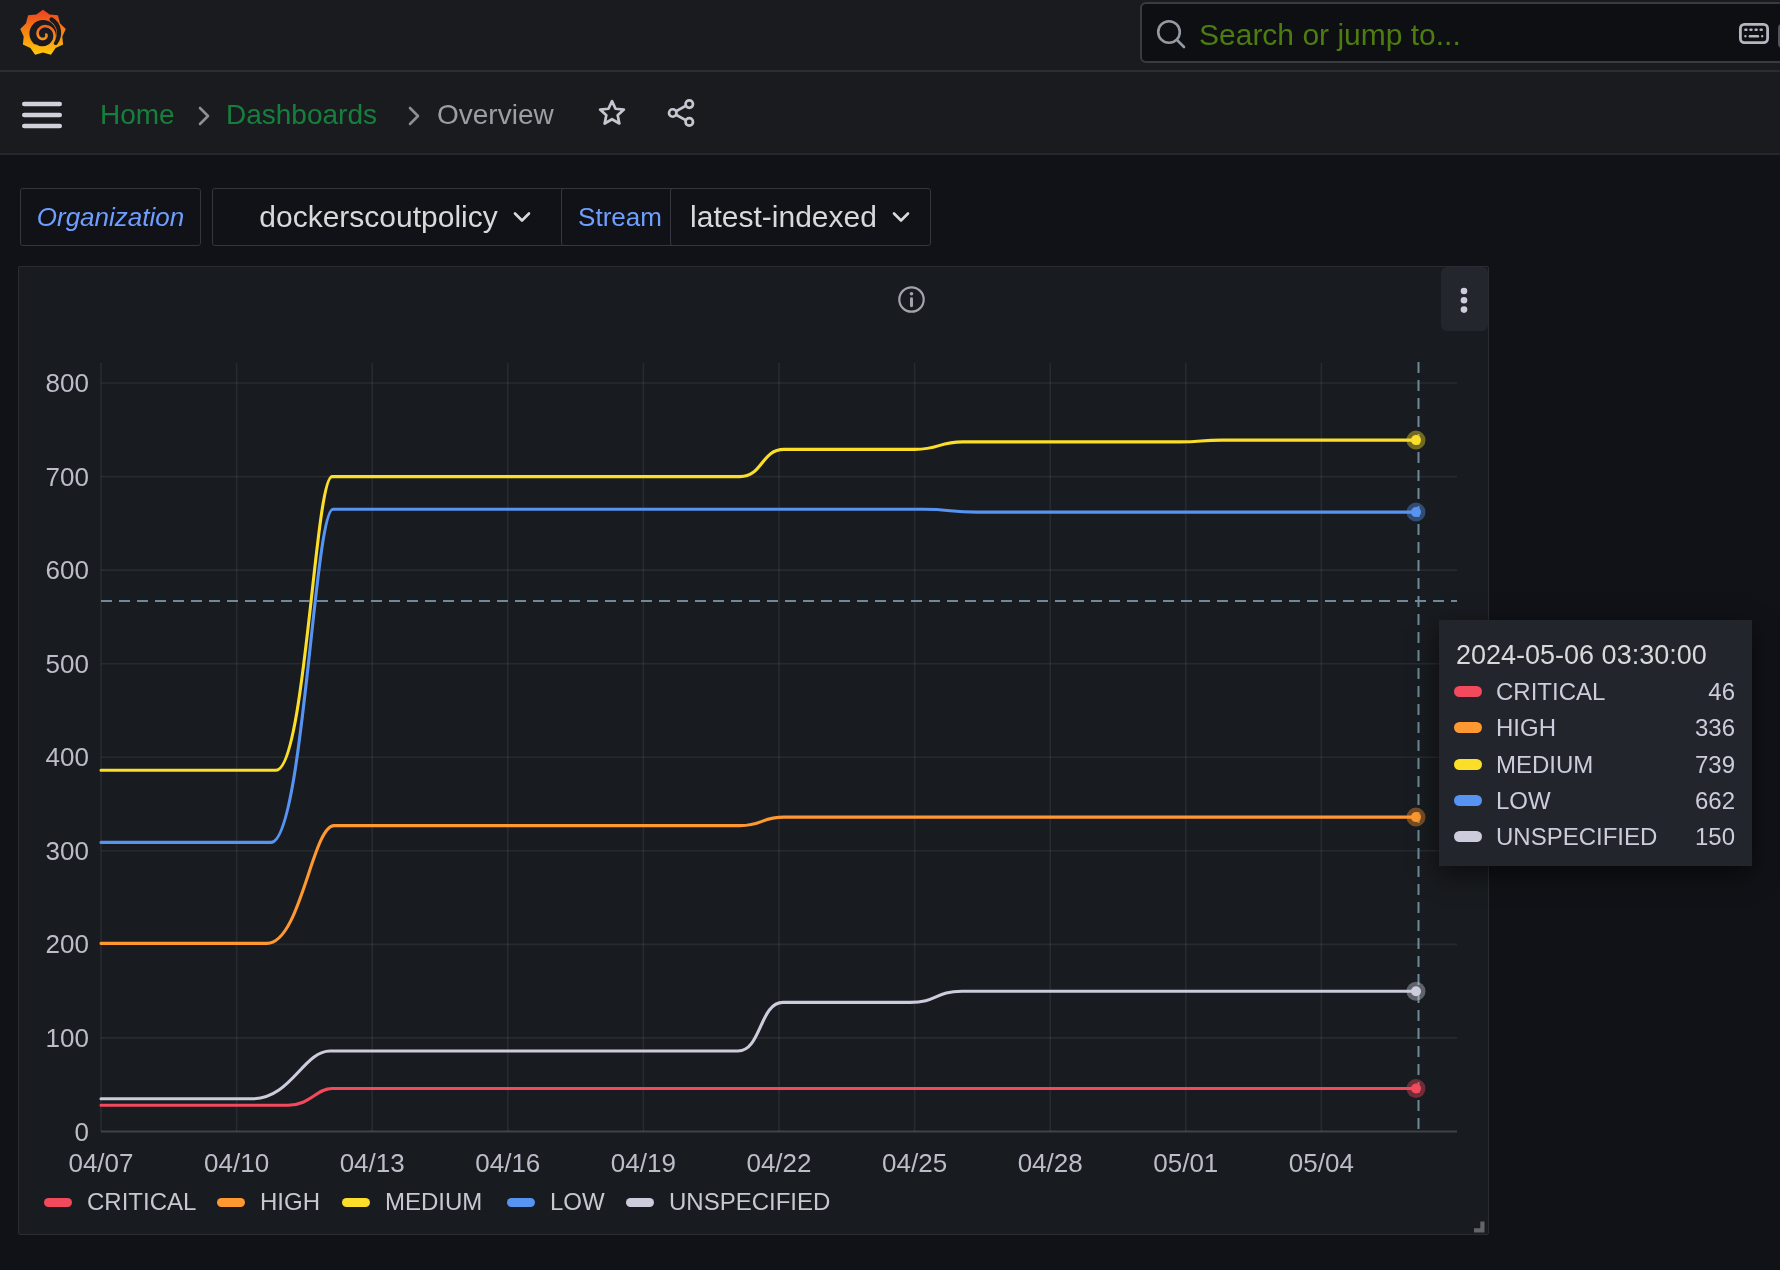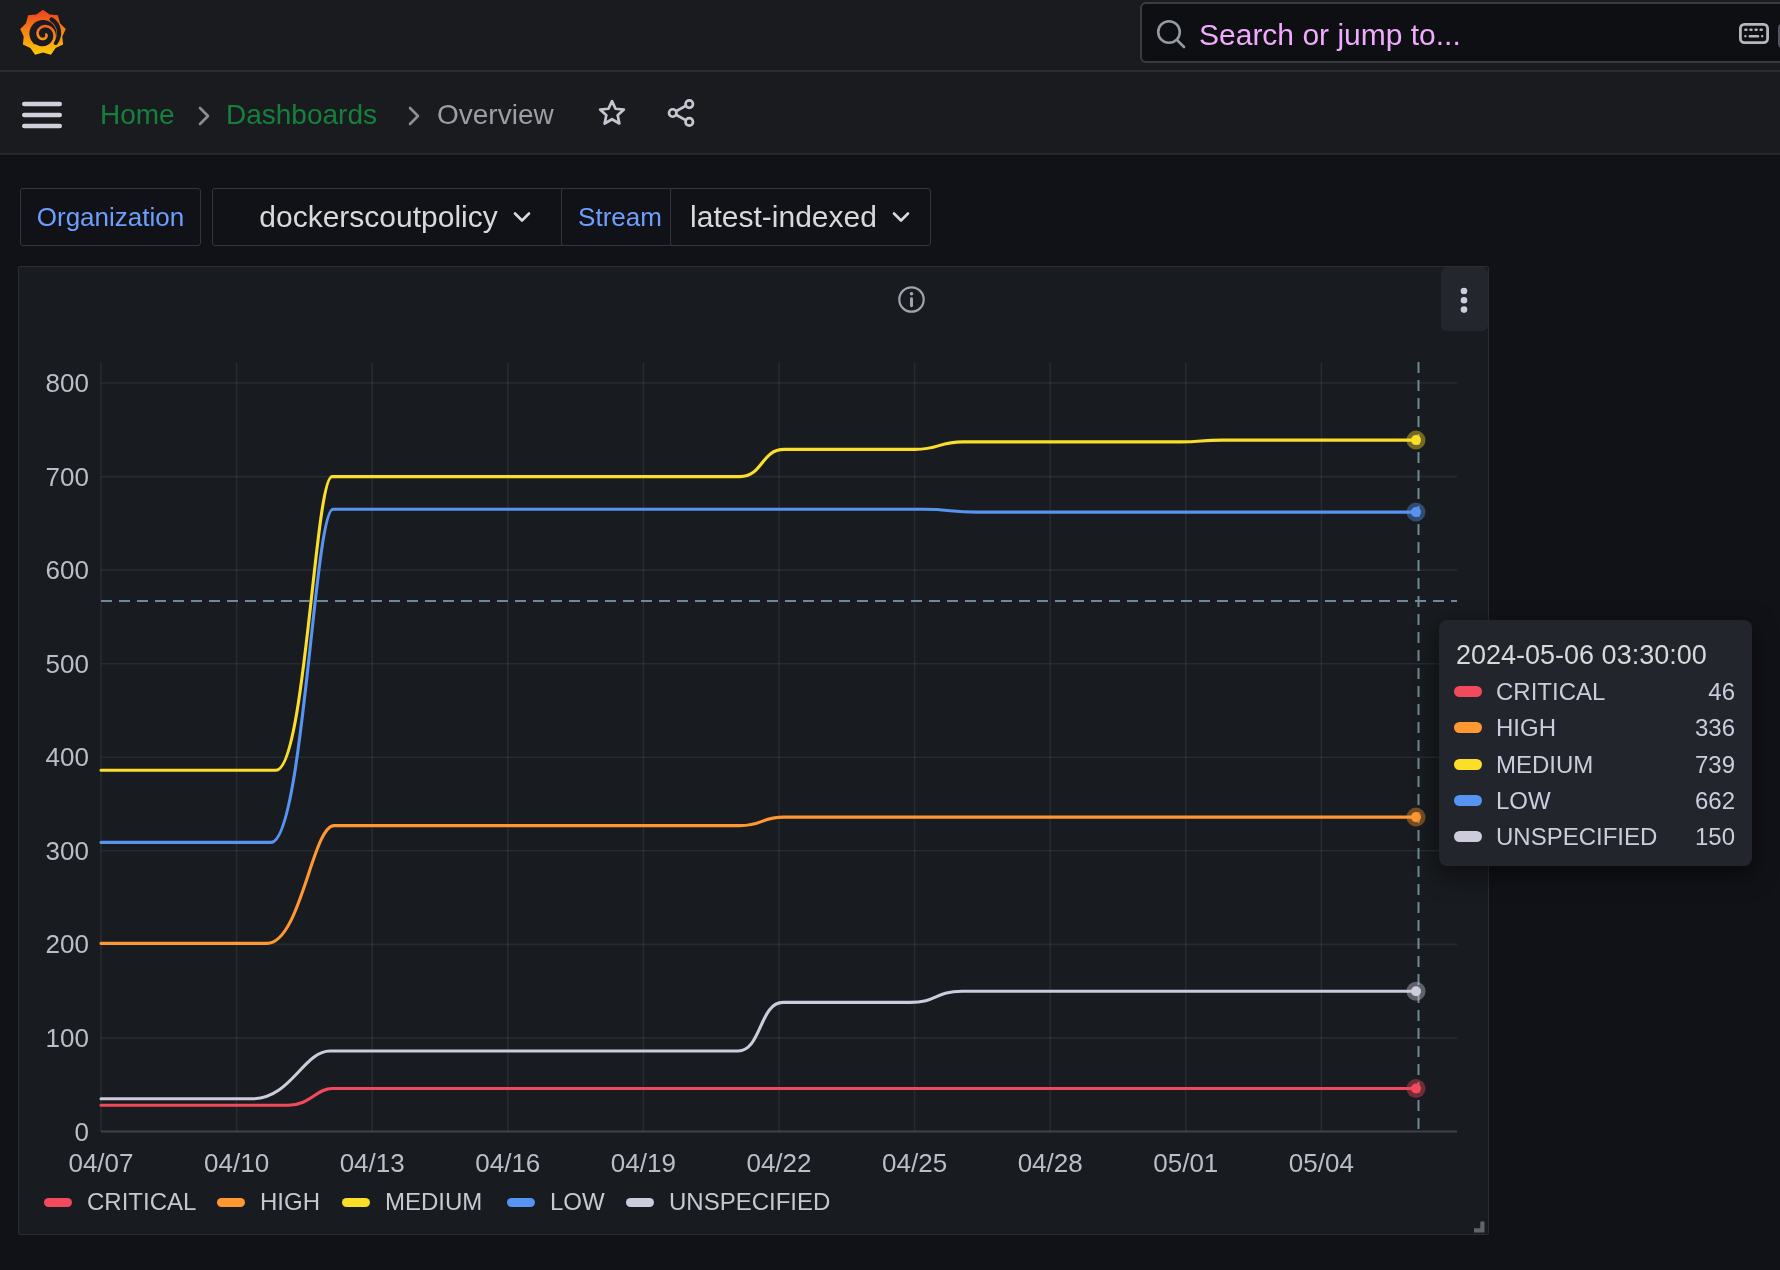--- a/index.html
+++ b/index.html
@@ -6,33 +6,33 @@
   body{width:1780px;height:1270px;overflow:hidden;font-family:"Liberation Sans",sans-serif;}
   .abs{position:absolute;}
   #root{position:relative;width:1780px;height:1270px;background:#111217;overflow:hidden;}
   #topnav{position:absolute;left:0;top:0;width:1780px;height:71px;background:#1a1b1f;}
   #navline{position:absolute;left:0;top:70px;width:1780px;height:2px;background:#2c2d33;}
   #crumbbar{position:absolute;left:0;top:72px;width:1780px;height:83px;background:#1a1b1f;border-bottom:2px solid #26272d;box-sizing:border-box;}
   .crumb{font-size:28px;color:#15803d;}
   .crumb.dim{color:#9d9da6;}
   #search{position:absolute;left:1140px;top:2px;width:658px;height:61px;background:#0e0f13;
     border:2px solid #3a3b42;border-radius:6px;box-sizing:border-box;}
-  #search .ph{position:absolute;left:57px;top:14px;font-size:30px;color:#f0abfc;}
+  #search .ph{position:absolute;left:57px;top:14px;font-size:30px;color:#4d7c0f;}
   .fbox{position:absolute;top:188px;height:58px;box-sizing:border-box;background:#111217;
     border:1px solid #35363d;border-radius:3px;display:flex;align-items:center;justify-content:center;}
   .flabel{color:#6e9fff;font-size:26px;font-weight:500;}
   .fval{color:#d8d9da;font-size:30px;}
   #panel{position:absolute;left:18px;top:266px;width:1471px;height:969px;background:#181b1f;
     border:1px solid #2b2c33;box-sizing:border-box;border-radius:2px;}
   #ptitle{position:absolute;left:37px;top:285px;font-size:28.5px;font-weight:700;color:#d8d9da;}
   #menubtn{position:absolute;left:1441px;top:267px;width:47px;height:64px;background:#24262d;border-radius:6px;}
   .litem{position:absolute;top:1190px;height:24px;display:flex;align-items:center;font-size:24px;color:#c7c8d2;}
   .pill{display:inline-block;width:28px;height:9px;border-radius:5px;margin-right:15px;}
   #tooltip{position:absolute;left:1439px;top:620px;width:313px;height:246px;background:#22252b;
-    border-radius:8px;box-shadow:0 8px 24px rgba(0,0,0,0.55);}
+    border-radius:0;box-shadow:0 8px 24px rgba(0,0,0,0.55);}
   .ttitle{position:absolute;left:17px;top:20px;font-size:27px;color:#d8d9da;font-weight:500;}
   .tpill{position:absolute;left:15px;width:28px;height:11px;border-radius:6px;}
   .tlabel{position:absolute;left:57px;font-size:24px;color:#ccccdc;}
   .tval{position:absolute;right:17px;font-size:24px;color:#ccccdc;}
 </style>
 </head>
 <body>
 <div id="root">
   <div id="topnav"></div>
   <div id="navline"></div>
@@ -101,21 +101,21 @@
   <svg class="abs" style="left:665px;top:97px" width="32" height="32" viewBox="0 0 24 24">
     <g fill="none" stroke="#c5c6d0" stroke-width="2">
       <circle cx="18.2" cy="5.3" r="2.8"></circle>
       <circle cx="5.8" cy="12" r="2.8"></circle>
       <circle cx="18.2" cy="18.7" r="2.8"></circle>
       <line x1="8.3" y1="10.7" x2="15.8" y2="6.5"></line>
       <line x1="8.3" y1="13.3" x2="15.8" y2="17.5"></line>
     </g>
   </svg>
 
-  <div class="fbox" style="left:20px;width:181px;">
+  <div class="fbox" style="left:20px;width:181px;font-style:italic;">
       <span class="flabel">Organization</span>
     </div>
   <div class="fbox" style="left:212px;width:367px;">
     <span class="fval">dockerscoutpolicy</span>
     <svg style="margin-left:14px" width="20" height="14" viewBox="0 0 20 14">
       <polyline points="3,3.5 10,10.5 17,3.5" fill="none" stroke="#d8d9da" stroke-width="2.6" stroke-linecap="round" stroke-linejoin="round"></polyline>
     </svg>
   </div>
   <div class="fbox" style="left:561px;width:118px;">
       <span class="flabel">Stream</span>

